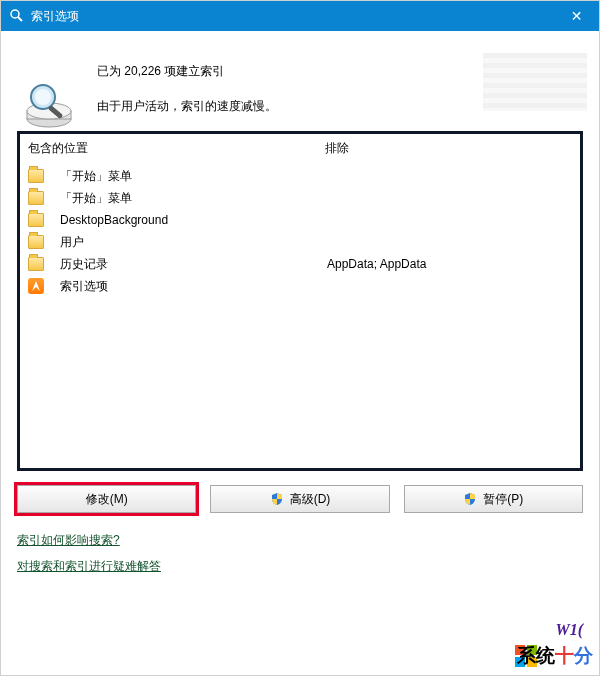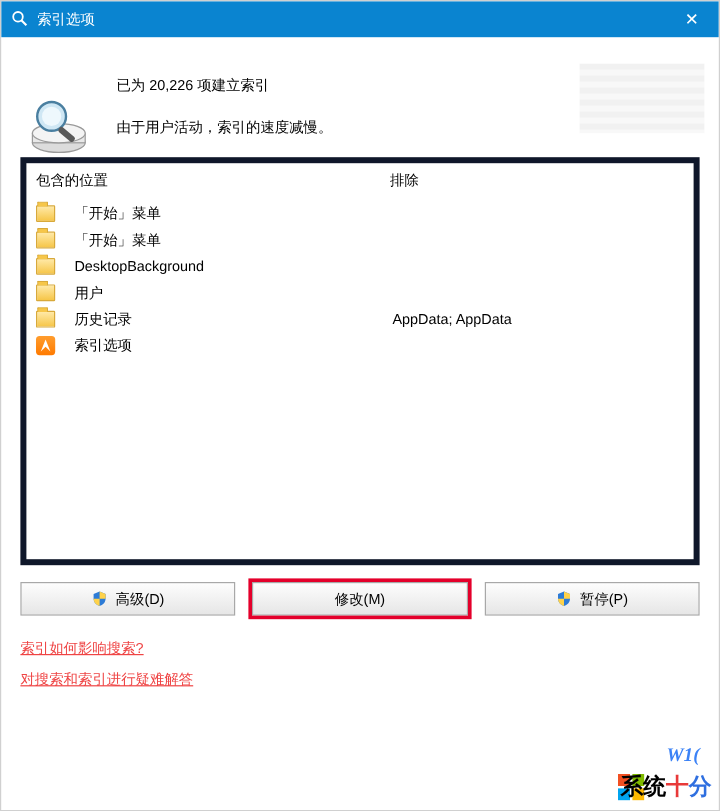--- a/index.html
+++ b/index.html
@@ -63,21 +63,21 @@
     height: 58px;
     background: linear-gradient(#e6e6e6 50%, #f2f2f2 50%);
     background-size: 100% 10px;
     opacity: 0.55;
   }
   .section-label {
     margin-top: 54px;
     margin-bottom: 8px;
   }
   .listbox {
-    border: 5px solid #0f172a;
+    border: 3px solid #0f172a;
     height: 340px;
     background: #fff;
     display: flex;
     position: relative;
   }
   .col-left, .col-right {
     padding: 6px 8px;
   }
   .col-left { width: 50%; border-right: none; }
   .col-right { width: 50%; margin-left: 34px; }
@@ -140,21 +140,21 @@
   }
   .shield-icon {
     width: 14px; height: 14px;
     display: inline-block;
   }
   .links {
     margin-top: 14px;
     line-height: 2.2;
   }
   .link {
-    color: #ef4444;
+    color: #14532d;
     text-decoration: underline;
     cursor: pointer;
     display: inline-block;
   }
   .watermark-logo {
     position: absolute;
     right: 62px;
     bottom: 8px;
     width: 22px; height: 22px;
   }
@@ -169,21 +169,21 @@
     display: flex;
     align-items: center;
   }
   .watermark-text .cn { color: #000; }
   .watermark-text .split-a { color: #e83939; }
   .watermark-text .split-b { color: #2f6fe0; }
   .wcode {
     position: absolute;
     right: 16px;
     bottom: 36px;
-    color: #3b82f6;
+    color: #4c1d95;
     font-family: "Times New Roman", serif;
     font-size: 16px;
     font-weight: bold;
     font-style: italic;
   }
 </style>
 </head>
 <body>
 
 <div class="titlebar">
@@ -260,32 +260,32 @@
       <div class="row exclude-text"></div>
       <div class="row exclude-text"></div>
       <div class="row exclude-text"></div>
       <div class="row exclude-text">AppData; AppData</div>
       <div class="row exclude-text"></div>
       <div class="row exclude-text"></div>
     </div>
   </div>
 
   <div class="button-row">
+    <div class="btn highlight">
+      <span>修改(M)</span>
+    </div>
     <div class="btn">
       <span class="shield-icon">
         <svg width="14" height="14" viewBox="0 0 14 14">
           <path d="M7 1 L12 3 V7 C12 10 9.5 12.5 7 13 C4.5 12.5 2 10 2 7 V3 Z" fill="#2d7bd6"></path>
           <path d="M7 1 L12 3 V7 L7 7 Z" fill="#ffd24a"></path>
           <path d="M2 7 L7 7 V13 C4.5 12.5 2 10 2 7 Z" fill="#ffd24a"></path>
         </svg>
       </span>
       <span>高级(D)</span>
-    </div>
-    <div class="btn highlight">
-      <span>修改(M)</span>
     </div>
     <div class="btn">
       <span class="shield-icon">
         <svg width="14" height="14" viewBox="0 0 14 14">
           <path d="M7 1 L12 3 V7 C12 10 9.5 12.5 7 13 C4.5 12.5 2 10 2 7 V3 Z" fill="#2d7bd6"></path>
           <path d="M7 1 L12 3 V7 L7 7 Z" fill="#ffd24a"></path>
           <path d="M2 7 L7 7 V13 C4.5 12.5 2 10 2 7 Z" fill="#ffd24a"></path>
         </svg>
       </span>
       <span>暂停(P)</span>

